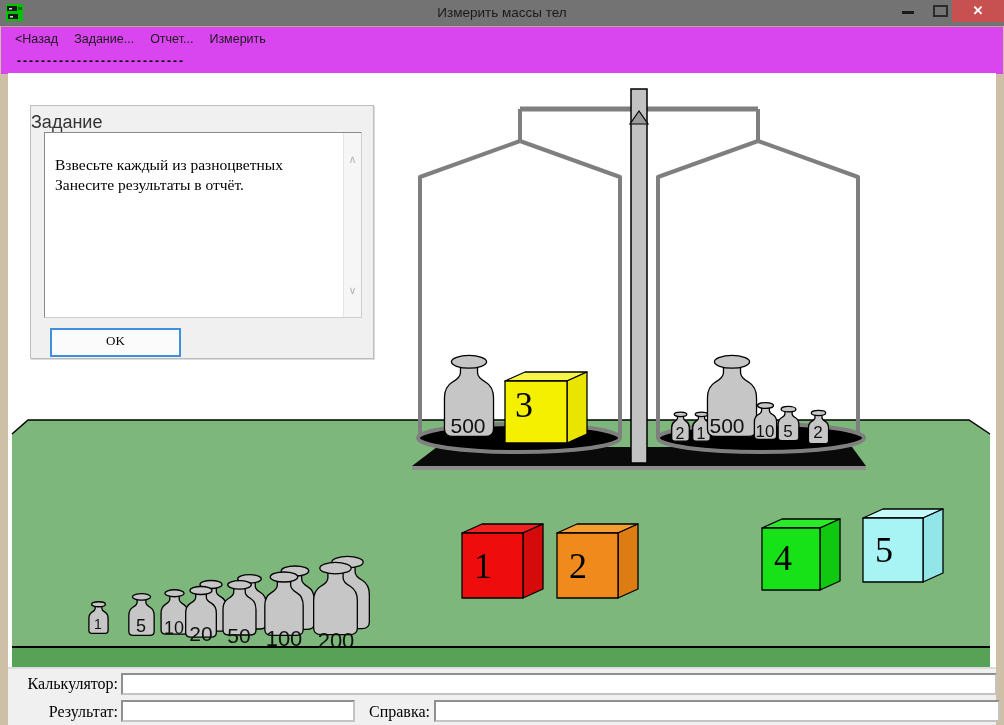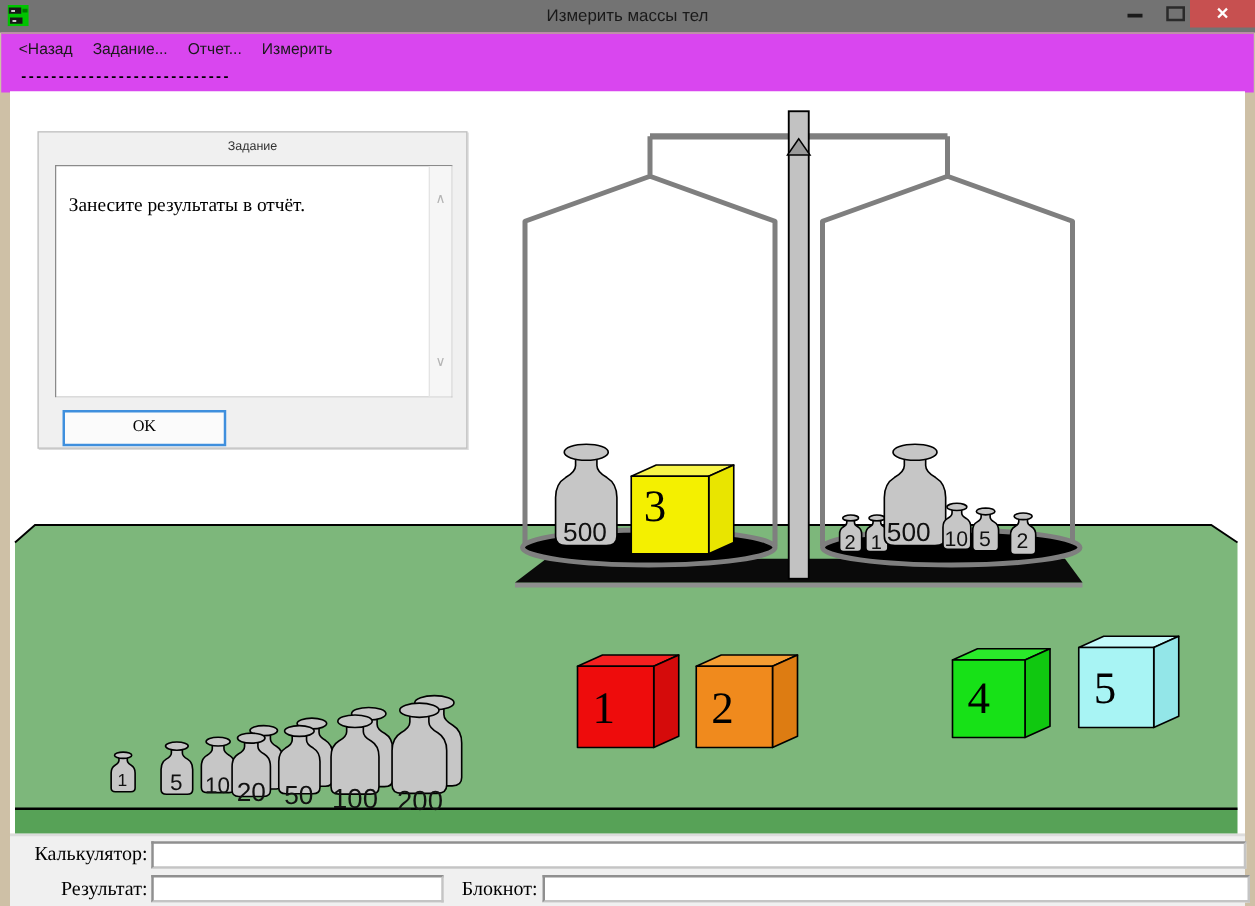--- a/index.html
+++ b/index.html
@@ -24,21 +24,21 @@
   
   .content{position:absolute;left:8px;top:73px;width:988px;height:594px;background:#ffffff;}
   .scene{position:absolute;left:-8px;top:-73px;width:1004px;height:725px;}
   .metal{fill:#c6c6c6;stroke:#000;stroke-width:1.3px;}
   .wlabel{font-family:"Liberation Sans",sans-serif;fill:#111;text-anchor:middle;}
   .clabel{font-family:"Liberation Serif",serif;fill:#000;text-anchor:middle;}
   .cface{stroke:#000;stroke-width:1.3px;stroke-linejoin:round;}
   
   .dialog{position:absolute;left:22px;top:32px;width:342px;height:252px;background:#f0f0f0;
           border:1px solid #bdbdbd;box-shadow:1px 1px 0 #dcdcdc;}
-  .dialog-title{position:absolute;left:0;top:6px;width:100%;text-align:center;font-size:10px;color:#333;}
+  .dialog-title{position:absolute;left:0;top:6px;width:100%;font-size:18px;color:#333;}
   .task-box{position:absolute;left:13px;top:26px;width:316px;height:184px;background:#fff;
             border:1px solid #8a8a8a;border-bottom-color:#cfcfcf;border-right-color:#cfcfcf;}
   .task-text{position:absolute;left:10px;top:22px;right:24px;font-family:"Liberation Serif",serif;
              font-size:15.5px;line-height:19.5px;color:#000;}
   .task-scrollbar{position:absolute;right:0;top:0;width:17px;height:100%;background:#f6f6f6;border-left:1px solid #e4e4e4;}
   .scroll-arrow{position:absolute;left:0;width:17px;text-align:center;color:#b5b5b5;font-size:11px;line-height:17px;}
   .scroll-up{top:18px;} .scroll-down{bottom:18px;}
   .ok-btn{position:absolute;left:19px;top:222px;width:127px;height:25px;background:#fbfbfb;
           border:2px solid #3f8fdd;font-family:"Liberation Serif",serif;font-size:13px;color:#000;
           text-align:center;line-height:21px;}
@@ -180,33 +180,34 @@
         <polygon class="cface" points="923,518 943,509 943,573 923,582" fill="#93e6e8"></polygon>
         <rect class="cface" x="863" y="518" width="60" height="64" fill="#a8f4f4"></rect>
         <text class="clabel" x="884" y="562" font-size="36">5</text>
       </g>
     </svg>
 
     <div class="dialog">
       <div class="dialog-title">Задание</div>
       <div class="task-box">
         <div class="task-text">
+          <div>Взвесьте каждый из разноцветных</div>
           <div>Занесите результаты в отчёт.</div>
         </div>
         <div class="task-scrollbar">
           <div class="scroll-arrow scroll-up">∧</div>
           <div class="scroll-arrow scroll-down">∨</div>
         </div>
       </div>
       <div class="ok-btn">OK</div>
     </div>
   </div>
 
   <div class="footer">
     <div class="flabel lbl-calc">Калькулятор:</div>
     <input class="finput in-calc" value="" style="">
     <div class="flabel lbl-res">Результат:</div>
     <input class="finput in-res" value="" style="">
-    <div class="flabel lbl-note">Блокнот:</div>
+    <div class="flabel lbl-note">Справка:</div>
     <input class="finput in-note" value="" style="">
   </div>
 
 </div>
 
 </body></html>

